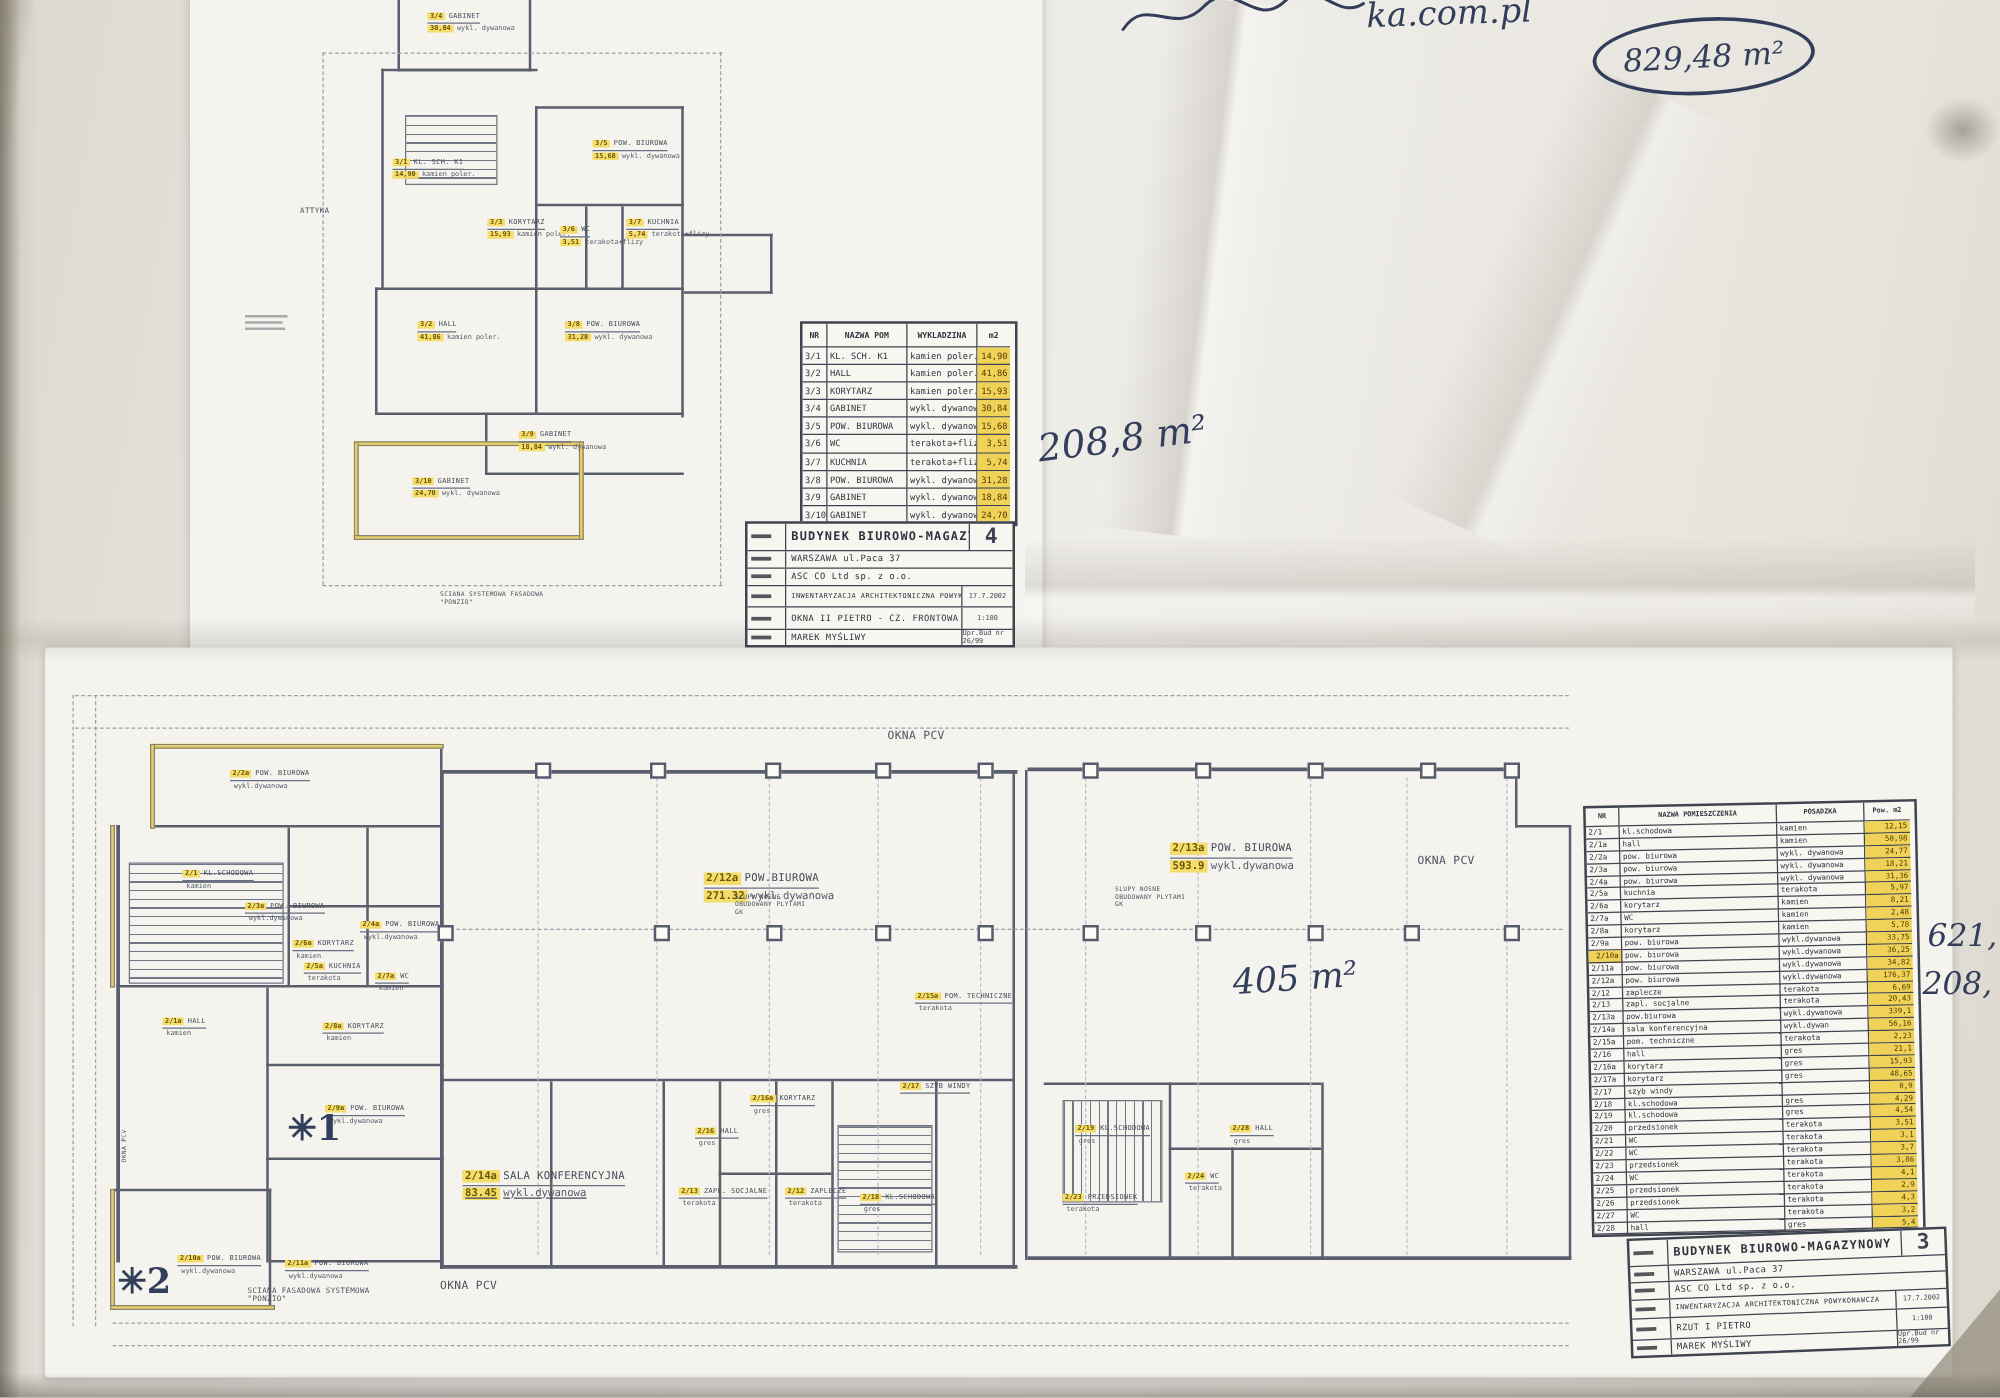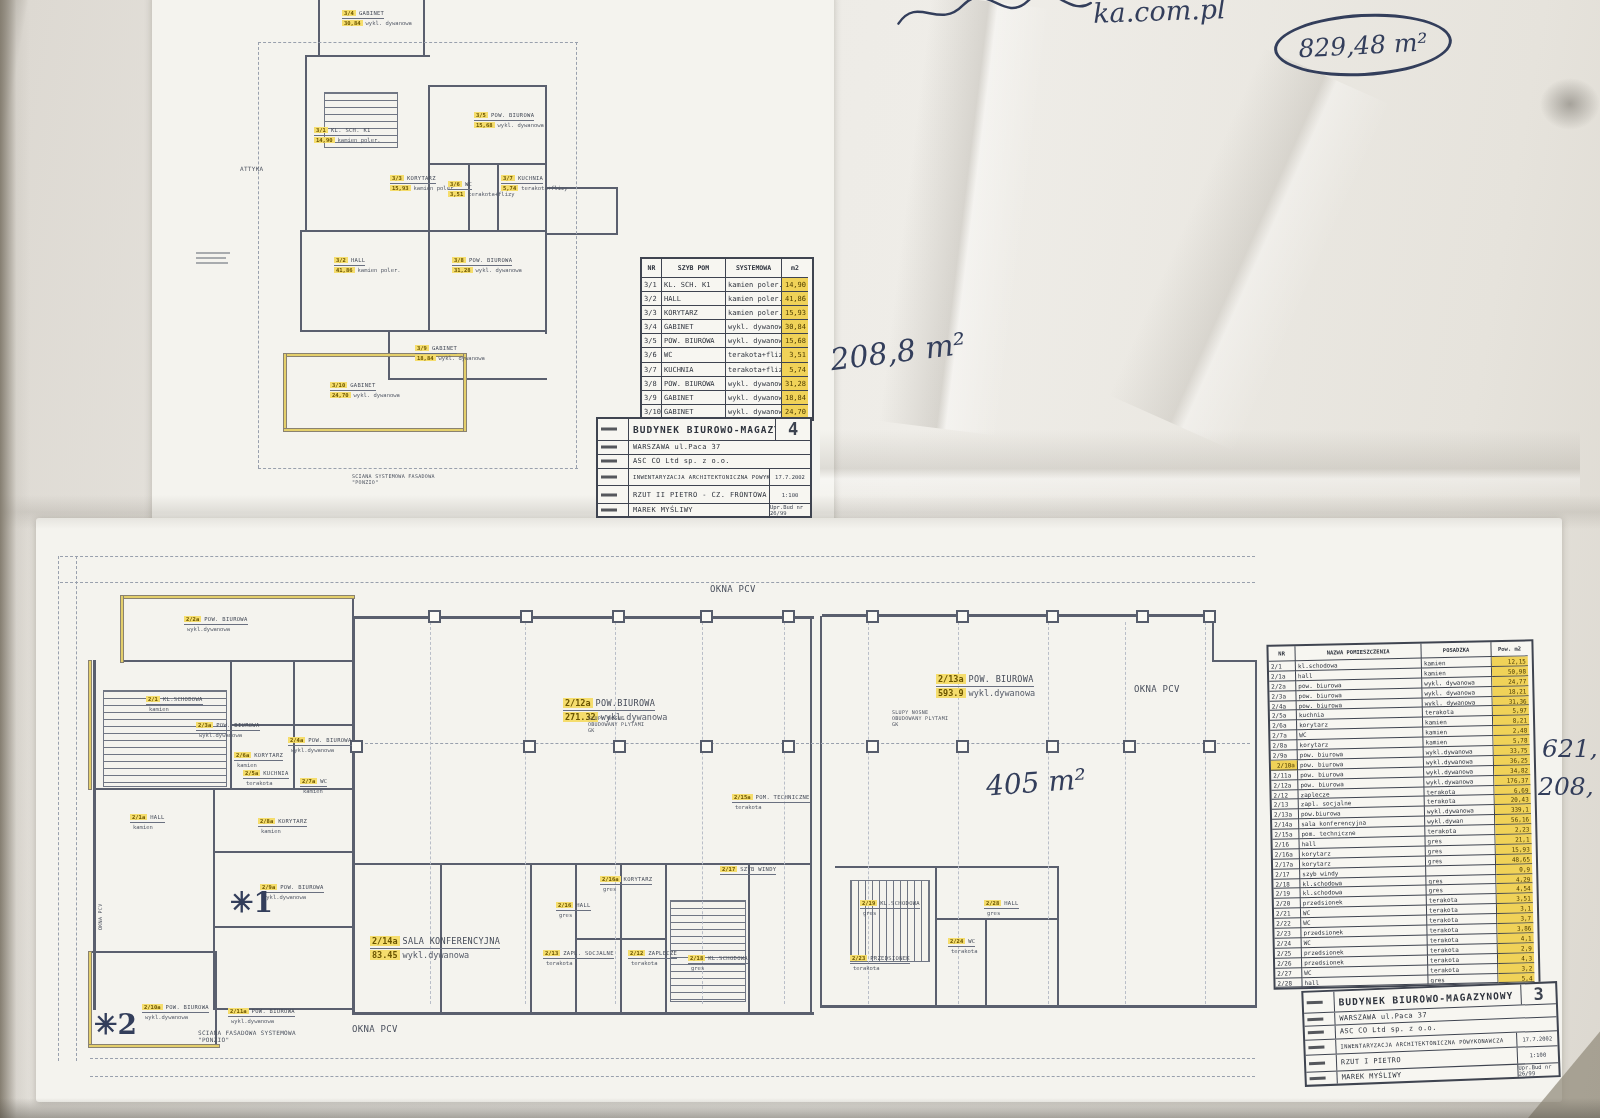--- a/index.html
+++ b/index.html
@@ -258,21 +258,21 @@
     <div class="plabel" style="left: 234px; top: 752px;"><span class="prow1"><span class="ptag">2/6a</span><span class="pnm">KORYTARZ</span></span><span class="prow2"><span class="pfin">kamien</span></span></div>
     <div class="plabel" style="left: 243px; top: 770px;"><span class="prow1"><span class="ptag">2/5a</span><span class="pnm">KUCHNIA</span></span><span class="prow2"><span class="pfin">terakota</span></span></div>
     <div class="plabel" style="left: 300px; top: 778px;"><span class="prow1"><span class="ptag">2/7a</span><span class="pnm">WC</span></span><span class="prow2"><span class="pfin">kamien</span></span></div>
     <div class="plabel" style="left: 258px; top: 818px;"><span class="prow1"><span class="ptag">2/8a</span><span class="pnm">KORYTARZ</span></span><span class="prow2"><span class="pfin">kamien</span></span></div>
     <div class="plabel" style="left: 130px; top: 814px;"><span class="prow1"><span class="ptag">2/1a</span><span class="pnm">HALL</span></span><span class="prow2"><span class="pfin">kamien</span></span></div>
     <div class="plabel" style="left: 260px; top: 884px;"><span class="prow1"><span class="ptag">2/9a</span><span class="pnm">POW. BIUROWA</span></span><span class="prow2"><span class="pfin">wykl.dywanowa</span></span></div>
     <div class="plabel" style="left: 142px; top: 1004px;"><span class="prow1"><span class="ptag">2/10a</span><span class="pnm">POW. BIUROWA</span></span><span class="prow2"><span class="pfin">wykl.dywanowa</span></span></div>
     <div class="plabel" style="left: 228px; top: 1008px;"><span class="prow1"><span class="ptag">2/11a</span><span class="pnm">POW. BIUROWA</span></span><span class="prow2"><span class="pfin">wykl.dywanowa</span></span></div>
     <div class="plabel big" style="left: 527px; top: 698px; padding-left: 36px;"><span class="prow1"><span class="ptag">2/12a</span><span class="pnm">POW.BIUROWA</span></span><span class="prow2"><span class="parea">271.32</span><span class="pfin">wykl.dywanowa</span></span></div>
     <div class="plabel big" style="left: 936px; top: 674px;"><span class="prow1"><span class="ptag">2/13a</span><span class="pnm">POW. BIUROWA</span></span><span class="prow2"><span class="parea">593.9</span><span class="pfin">wykl.dywanowa</span></span></div>
-    <div class="plabel big" style="left: 370px; top: 936px;"><span class="prow1"><span class="ptag">2/14a</span><span class="pnm">SALA KONFERENCYJNA</span></span><span class="prow2"><span class="parea">83.45</span><span class="pfin">wykl.dywanowa</span></span></div>
+    <div class="plabel big" style="left: 370px; top: 936px; text-decoration: underline;"><span class="prow1"><span class="ptag">2/14a</span><span class="pnm">SALA KONFERENCYJNA</span></span><span class="prow2"><span class="parea">83.45</span><span class="pfin">wykl.dywanowa</span></span></div>
     <div class="plabel" style="left: 556px; top: 902px;"><span class="prow1"><span class="ptag">2/16</span><span class="pnm">HALL</span></span><span class="prow2"><span class="pfin">gres</span></span></div>
     <div class="plabel" style="left: 732px; top: 794px;"><span class="prow1"><span class="ptag">2/15a</span><span class="pnm">POM. TECHNICZNE</span></span><span class="prow2"><span class="pfin">terakota</span></span></div>
     <div class="plabel" style="left: 720px; top: 866px;"><span class="prow1"><span class="ptag">2/17</span><span class="pnm">SZYB WINDY</span></span></div>
     <div class="plabel" style="left: 600px; top: 876px;"><span class="prow1"><span class="ptag">2/16a</span><span class="pnm">KORYTARZ</span></span><span class="prow2"><span class="pfin">gres</span></span></div>
     <div class="plabel" style="left: 543px; top: 950px;"><span class="prow1"><span class="ptag">2/13</span><span class="pnm">ZAPL. SOCJALNE</span></span><span class="prow2"><span class="pfin">terakota</span></span></div>
     <div class="plabel" style="left: 628px; top: 950px;"><span class="prow1"><span class="ptag">2/12</span><span class="pnm">ZAPLECZE</span></span><span class="prow2"><span class="pfin">terakota</span></span></div>
     <div class="plabel" style="left: 688px; top: 955px;"><span class="prow1"><span class="ptag">2/18</span><span class="pnm">KL.SCHODOWA</span></span><span class="prow2"><span class="pfin">gres</span></span></div>
     <div class="plabel" style="left: 860px; top: 900px;"><span class="prow1"><span class="ptag">2/19</span><span class="pnm">KL.SCHODOWA</span></span><span class="prow2"><span class="pfin">gres</span></span></div>
     <div class="plabel" style="left: 850px; top: 955px;"><span class="prow1"><span class="ptag">2/23</span><span class="pnm">PRZEDSIONEK</span></span><span class="prow2"><span class="pfin">terakota</span></span></div>
     <div class="plabel" style="left: 948px; top: 938px;"><span class="prow1"><span class="ptag">2/24</span><span class="pnm">WC</span></span><span class="prow2"><span class="pfin">terakota</span></span></div>
@@ -284,22 +284,22 @@
     <div class="note" style="left: 352px; top: 1024px; font-size: 9px; width: 70px; white-space: normal;">OKNA PCV</div>
     <div class="note" style="left: 98px; top: 930px; font-size: 5px; width: 40px; transform: rotate(-90deg); transform-origin: left top; white-space: normal;">OKNA PCV</div>
     <div class="note" style="left: 588px; top: 716px; font-size: 5px; width: 62px; white-space: normal;">SLUPY NOSNE OBUDOWANY PLYTAMI GK</div>
     <div class="note" style="left: 892px; top: 710px; font-size: 5px; width: 62px; white-space: normal;">SLUPY NOSNE OBUDOWANY PLYTAMI GK</div>
     <div class="note" style="left: 198px; top: 1030px; font-size: 6px; width: 130px; white-space: normal;">SCIANA FASADOWA SYSTEMOWA "PONZIO"</div>
   </div>
 
 <div class="dtable t1">
     <div class="trw hdr">
       <div class="cell c0">NR</div>
-      <div class="cell c1">SZYB POM</div>
-      <div class="cell c2">SYSTEMOWA</div>
+      <div class="cell c1">NAZWA POM</div>
+      <div class="cell c2">WYKLADZINA</div>
       <div class="cell c3">m2</div>
     </div>
     <div class="trw">
       <div class="cell c0">3/1</div>
       <div class="cell c1">KL. SCH. K1</div>
       <div class="cell c2">kamien poler.</div>
       <div class="cell c3 hl">14,90</div>
     </div>
     <div class="trw">
       <div class="cell c0">3/2</div>
@@ -578,21 +578,21 @@
       <div class="lab"></div>
     <div class="val">ASC CO Ltd sp. z o.o.</div>
     </div>
   <div class="trow r4">
       <div class="lab"></div>
     <div class="val">INWENTARYZACJA ARCHITEKTONICZNA POWYKONAWCZA</div>
     <div class="rgt">17.7.2002</div>
     </div>
   <div class="trow r5">
       <div class="lab"></div>
-    <div class="val">RZUT II PIETRO - CZ. FRONTOWA</div>
+    <div class="val">OKNA II PIETRO - CZ. FRONTOWA</div>
     <div class="rgt">1:100</div>
     </div>
   <div class="trow r6">
       <div class="lab"></div>
     <div class="val">MAREK MYŚLIWY</div>
     <div class="rgt">Upr.Bud nr 26/99</div>
     </div>
 </div>
 
 <div class="tb" id="tb2">

